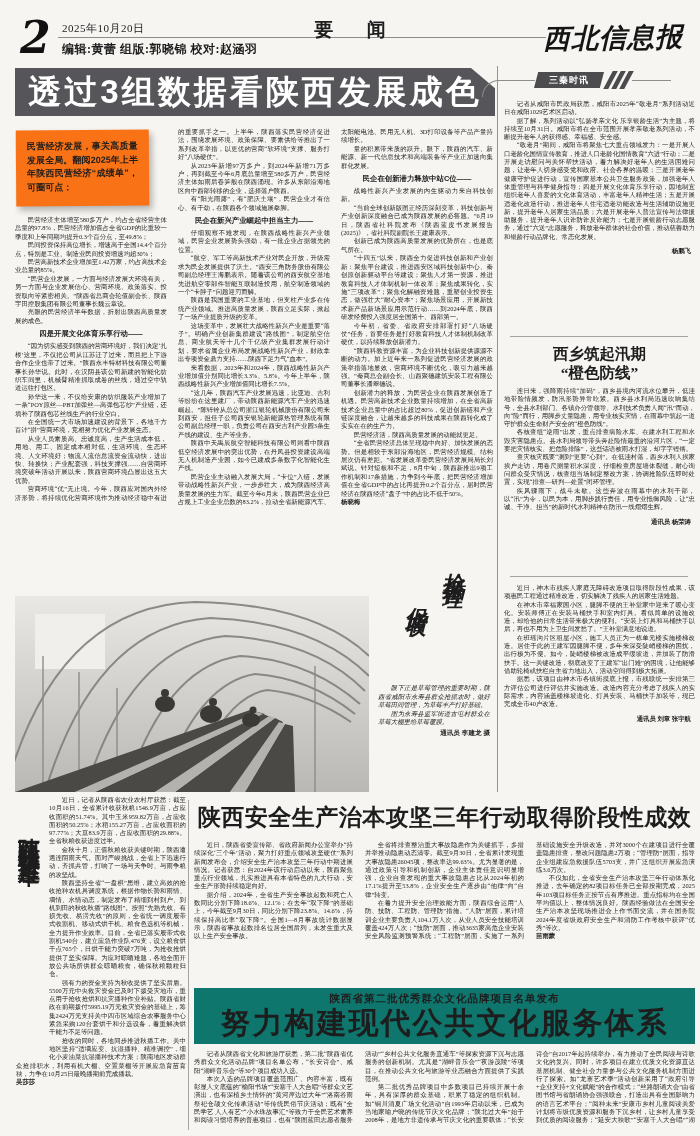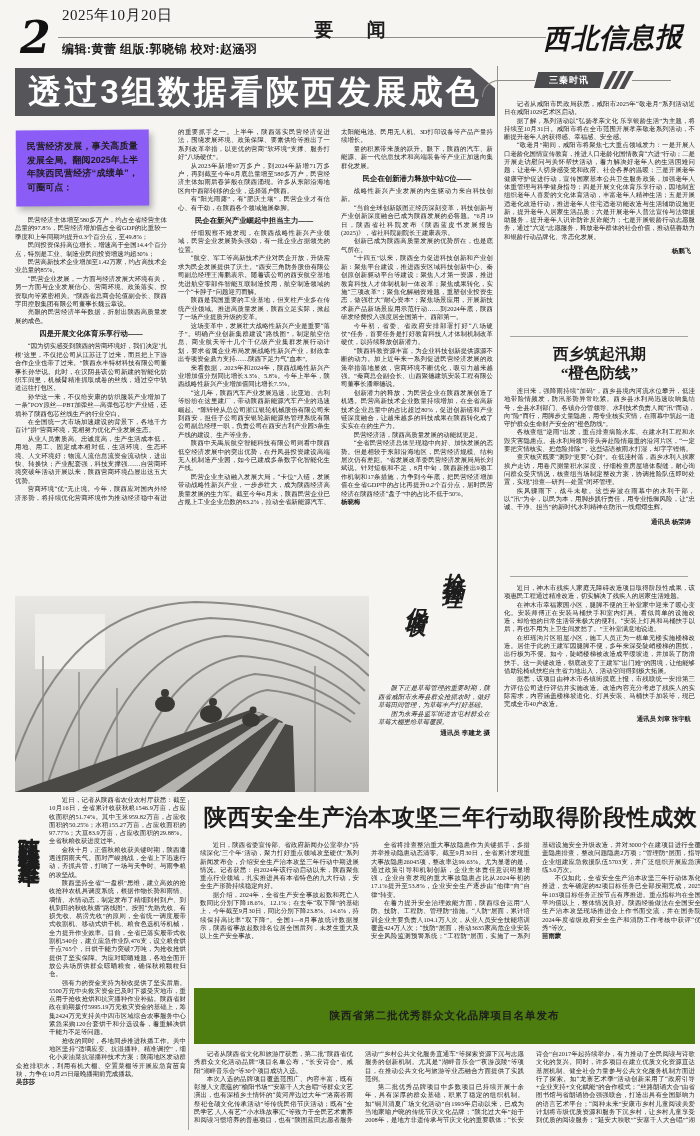--- a/index.html
+++ b/index.html
@@ -1,39 +1,39 @@
 <!DOCTYPE html>
 <html><head>
 <meta charset="utf-8">
 <style>
   html,body{margin:0;padding:0;background:#dedcd8;}
   .page{position:relative;width:700px;height:1136px;background:#f6f5f2;overflow:hidden;
         font-family:"Liberation Serif",serif;color:#1d1d1d;}
   .hairline{position:absolute;background:#8f8d89;}
   
   .pageno{position:absolute;left:20px;top:12px;font:italic bold 44px "DejaVu Serif",serif;color:#111;}
-  .dateline{position:absolute;left:62px;top:6px;font-size:15px;letter-spacing:.5px;text-align:right;}
+  .dateline{position:absolute;left:62px;top:21px;font-size:11px;letter-spacing:.5px;text-align:right;}
   .editors{position:absolute;left:62px;top:41px;font-size:12px;font-weight:bold;letter-spacing:.5px;}
   .section-title{position:absolute;left:0;right:0;top:17px;text-align:center;
         font:bold 19px "Liberation Sans",sans-serif;letter-spacing:14px;text-indent:14px;}
   .masthead{position:absolute;right:12px;top:20px;width:150px;text-align:center;
         font:italic bold 27px "DejaVu Serif",serif;transform:rotate(-1deg);letter-spacing:1px;color:#151515;}
   
   .banner{position:absolute;left:15px;top:68px;width:480px;height:48px;background:#56565a;
         clip-path:polygon(0 0,95% 0,100% 42%,100% 100%,0 100%);
         display:flex;align-items:center;justify-content:center;}
   .banner span{font:bold 33px "Liberation Sans",sans-serif;color:#fff;letter-spacing:3px;}
   
   .main-art{position:absolute;left:15px;top:128px;width:478px;height:464px;overflow:hidden;
         column-count:3;column-gap:11px;}
   .main-art p,.bodytext p{margin:0;text-indent:2em;text-align:justify;font-size:6.4px;line-height:8.4px;}
   .subhead{font-weight:bold;text-align:center !important;text-indent:0 !important;
         font-size:7.4px !important;line-height:10px !important;margin:4px 0 3px !important;
         font-family:"Liberation Sans",sans-serif;}
-  .introbox{background:#8b5cf6;box-shadow:3px 4px 6px rgba(0,0,0,.28);padding:10px 11px 12px;
+  .introbox{background:#f97316;box-shadow:3px 4px 6px rgba(0,0,0,.28);padding:10px 11px 12px;
         margin:2px 18px 10px 1px;font:bold 9px/13.5px "Liberation Sans",sans-serif;
         text-align:justify;transform:rotate(-.4deg);}
   .byline{text-align:right;font-weight:bold;text-indent:0 !important;padding-right:4px;}
   
   .vrule{position:absolute;left:497px;top:66px;width:1px;height:726px;background:#95938f;}
   .sb-ornament{position:absolute;left:482px;top:68px;width:189px;height:26px;text-decoration:underline;}
   .sb-curve{position:absolute;left:0;top:12px;width:52px;height:16px;border-top:1px solid #8f8d89;
         border-left:1px solid #8f8d89;border-top-left-radius:18px;}
   .sb-line{position:absolute;left:150px;top:12px;right:0;height:1px;background:#8f8d89;}
   .sb-badge{position:absolute;left:52px;top:4px;width:70px;height:16px;background:#4c4c4e;
@@ -54,25 +54,25 @@
   .cap-body{margin-top:10px;padding:0 4px;}
   .cap-body p{margin:0;text-indent:2em;text-align:justify;font:italic 6.4px/8.6px "Liberation Serif",serif;}
   .cap-credit{margin-top:2px;text-align:right;font:bold 6.6px "Liberation Sans",sans-serif;padding-right:4px;}
   
   .grain{position:absolute;left:16px;top:796px;width:170px;height:338px;overflow:hidden;}
   .grain-head{float:left;writing-mode:vertical-rl;font:bold 22px/26px "Liberation Sans",sans-serif;
         letter-spacing:3px;margin:24px 7px 2px 0;height:232px;}
   .bodytext p{font-size:6.4px;line-height:8.3px;}
   .bvrule{position:absolute;left:188px;top:800px;width:1px;height:330px;background:#a6a4a0;}
   
-  .safety{position:absolute;left:194px;top:800px;width:501px;height:186px;overflow:hidden;margin-left:6px;}
+  .safety{position:absolute;left:194px;top:800px;width:501px;height:186px;overflow:hidden;}
   .safety-head{text-align:center;font:bold 23px "Liberation Serif",serif;letter-spacing:.5px;margin:2px 0 8px;}
   .cols3{column-count:3;column-gap:12px;height:140px;overflow:hidden;}
   
-  .cult-band{position:absolute;left:194px;top:988px;width:501px;height:56px;background:#4d7c0f;
+  .cult-band{position:absolute;left:194px;top:988px;width:501px;height:56px;background:#0f766e;
         display:flex;flex-direction:column;align-items:center;justify-content:center;}
   .cult-kicker{font:bold 10.5px "Liberation Sans",sans-serif;letter-spacing:1px;}
   .cult-head{font:bold 30px "Liberation Serif",serif;letter-spacing:2px;line-height:34px;}
   .cult-body{position:absolute;left:194px;top:1050px;width:501px;height:82px;overflow:hidden;}
   .cult-body .cols3{height:82px;}
 </style>
 </head>
 <body>
 
 <div class="page">
@@ -262,20 +262,21 @@
           <p>全省将排查整治重大事故隐患作为关键抓手，多措并举推动隐患动态清零。截至9月30日，全省累计发现重大事故隐患26045项，整改率达99.63%。尤为显著的是，通过政策引导和机制创新，企业主体责任意识明显增强，企业自查发现的重大事故隐患占比从2024年初的17.1%提升至53.8%，企业安全生产逐步由“他律”向“自律”转变。</p>
           <p>在着力提升安全治理效能方面，陕西综合运用“人防、技防、工程防、管理防”措施。“人防”层面，累计培训企业主要负责人104.1万人次，从业人员安全技能培训覆盖424万人次；“技防”层面，推动3635家高危企业安装安全风险监测预警系统；“工程防”层面，实施了一系列基础设施安全升级改造，并对3000个在建项目进行全覆盖隐患排查，整改问题隐患2万项；“管理防”层面，指导企业组建应急救援队伍5703支，并广泛组织开展应急演练3.6万次。</p>
           <p>不仅如此，全省安全生产治本攻坚三年行动体系化推进，去年确定的82项目标任务已全部按期完成，2025年103项目标任务正按节点有序推进。重点指标均在全国平均值以上，整体情况良好。陕西经验做法在全国安全生产治本攻坚现场推进会上作书面交流，并在国务院2024年度省级政府安全生产和消防工作考核中获评“优秀”等次。</p>
         </div>
       <p class="byline">苗雨蒙</p>
     </div>
   </div>
 
   <div class="cult-band">
     <div class="cult-kicker">陕西省第二批优秀群众文化品牌项目名单发布</div>
+    <div class="cult-head">努力构建现代公共文化服务体系</div>
   </div>
   <div class="cult-body">
     <div class="cols3 bodytext">
       <div>
 
       <p>记者从陕西省文化和旅游厅获悉，第二批“陕西省优秀群众文化活动品牌”项目名单公布，“长安诗会”、咸阳“湖畔音乐会”等30个项目成功入选。</p>
           <p>本次入选的品牌项目覆盖范围广、内容丰富，既有彰显人文底蕴的“榆阳书场”“安塞千人大合唱”等群众文艺演出，也有深植乡土情怀的“黄河岸边过大年”“洛南谷雨祭祀仓颉文化传承活动”等传统民俗节庆活动；既有“全民学艺 人人有艺”“小水珠故事汇”等致力于全民艺术素养和阅读习惯培养的普惠项目，也有“陕图蓝田志愿者服务活动”“乡村公共文化服务直通车”等探索资源下沉与志愿服务的创新机制。尤其是“湖畔音乐会”“夜游茂陵”等项目，在推动公共文化与旅游等业态融合方面提供了实践范例。</p>
           <p>第二批优秀品牌项目中多数项目已持续开展十余年，具有深厚的群众基础，积累了稳定的组织机制。如“铜川消夏广场文化活动”自1993年启动以来，已成为当地家喻户晓的传统节庆文化品牌；“陕北过大年”始于2008年，是地方非遗传承与节庆文化的重要载体；“长安诗会”自2017年起持续举办，有力推动了全民阅读与诗歌文化的复兴。同时，许多项目在建立优质文化资源直达基层机制、健全社会力量参与公共文化服务机制方面进行了探索。如“龙寨艺术季”活动创新采用了“政府引导+企业支持+文化赋能”的合作模式；“丝路朗诵大会”由省图书馆与省朗诵协会强强联合，打造出具有全国影响力的语言艺术平台；“阅种未来”安康市乡村儿童阅读关爱计划将市级优质资源和服务下沉乡村，让乡村儿童享受到优质的阅读服务；“延安大秧歌”“安塞千人大合唱”“湖畔音乐会”等多个项目体现“百姓舞台”特色，让群众从观众转变为主角与参与者；“凤县‘村BA’”以全网15亿次点击量带动地方旅游与消费，成为“文旅体”深度融合并赋能乡村振兴的典范，极大提升了群众的文化获得感与归属感。</p>
         </div>
 

